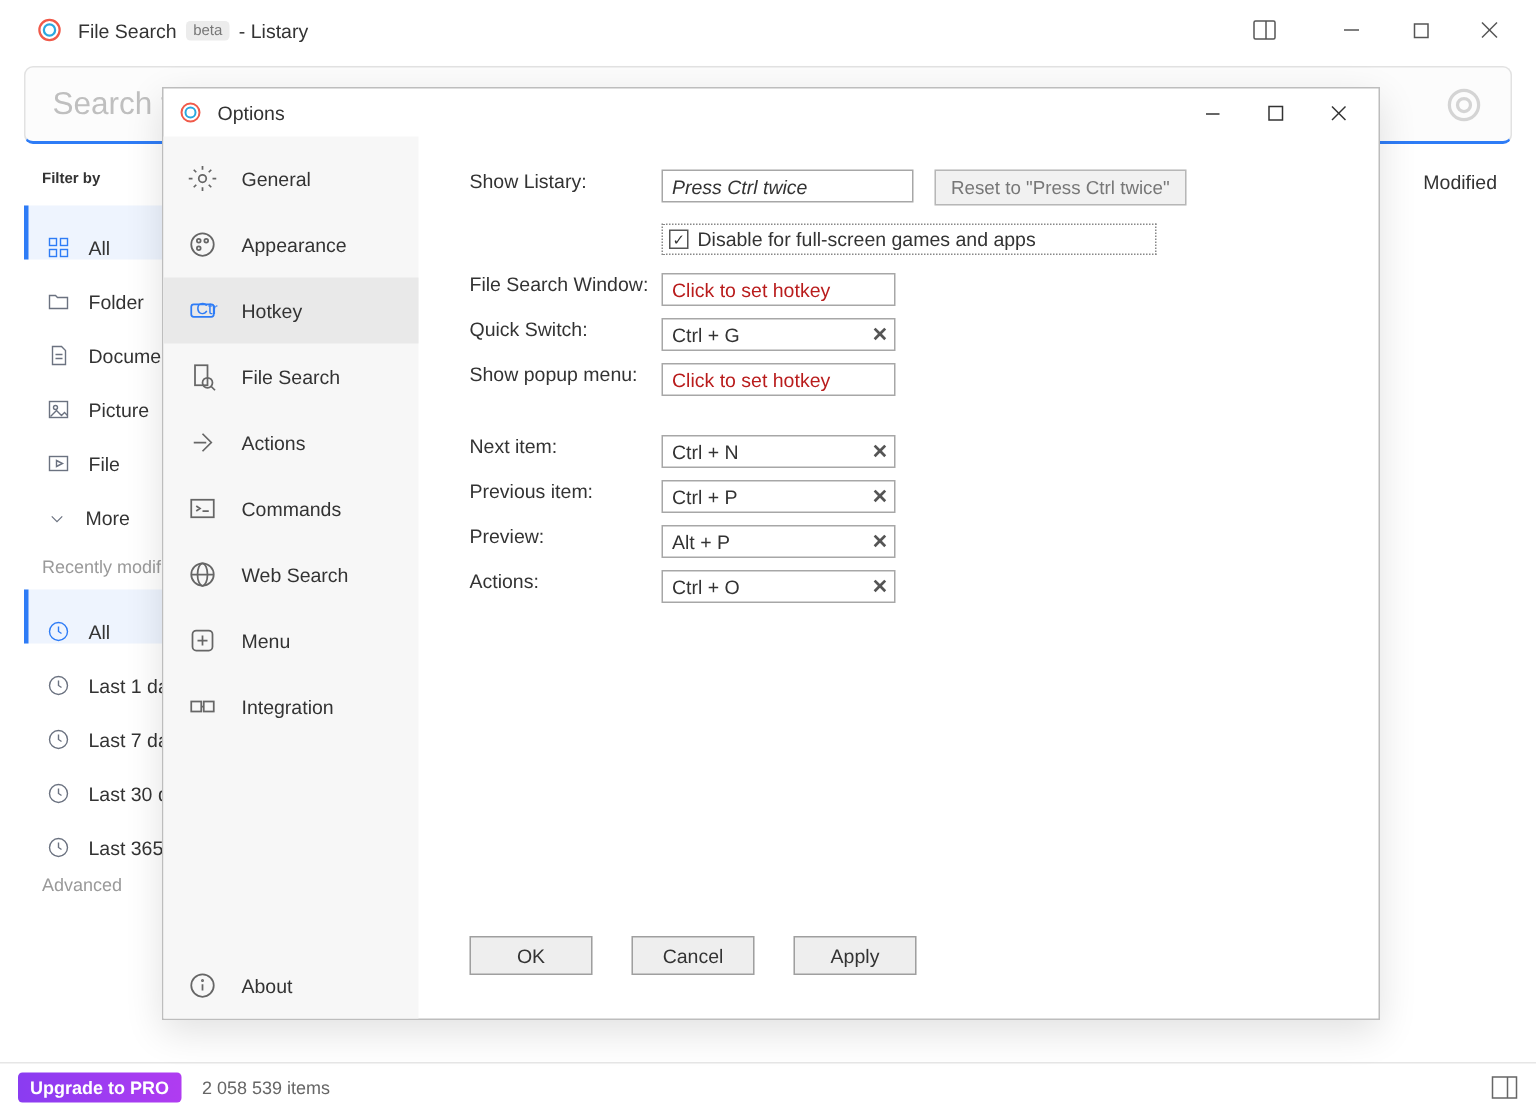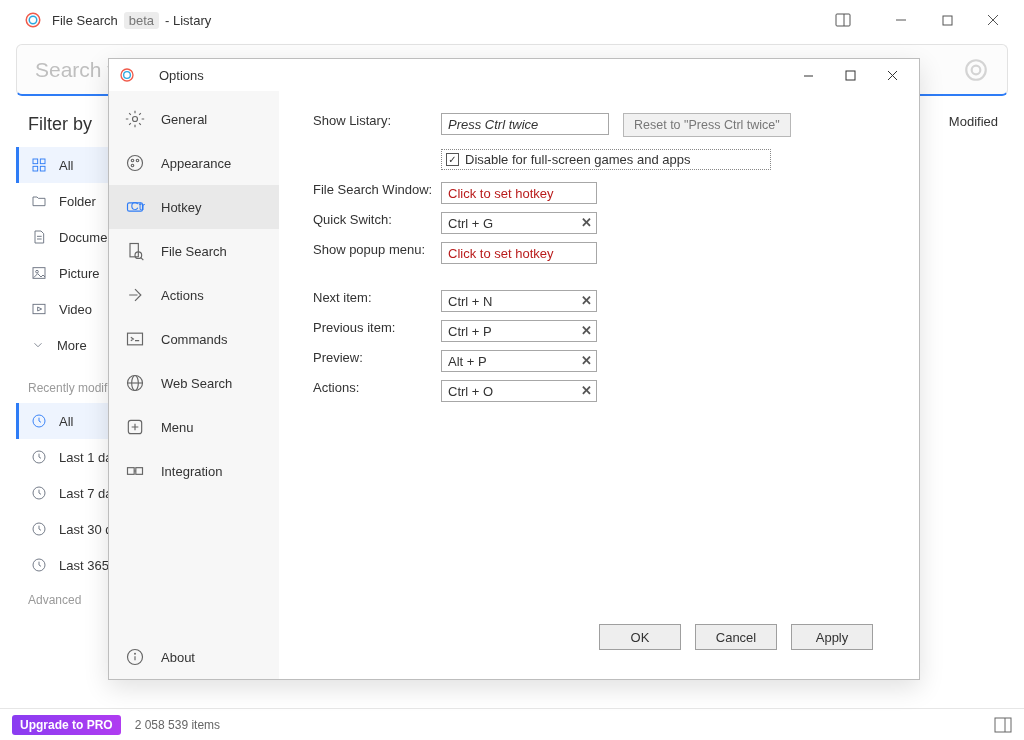--- a/index.html
+++ b/index.html
@@ -2,67 +2,67 @@
 <html><head>
 <meta charset="utf-8">
 <style>
 *{box-sizing:border-box;margin:0;padding:0;font-family:"Segoe UI",Tahoma,sans-serif;font-size:13px;color:#333}
 body{background:#fff;width:1024px;height:740px;overflow:hidden;position:relative}
 
 .main-win{width:1024px;height:740px;display:flex;flex-direction:column}
 .titlebar{height:40px;display:flex;align-items:center;padding:0 8px}
 .titlebar .app-logo{width:18px;height:18px;margin:0 10px 0 16px}
 .titlebar .title{font-size:13px;display:flex;align-items:center;gap:6px}
-.beta-tag{background:#ececec;color:#777;font-size:13px;padding:1px 5px;border-radius:3px}
+.beta-tag{background:#ececec;color:#777;font-size:10px;padding:1px 5px;border-radius:3px}
 .win-controls{margin-left:auto;display:flex}
 .win-btn{width:46px;height:32px;display:flex;align-items:center;justify-content:center;cursor:pointer}
 .win-btn svg{stroke:#555;fill:none;stroke-width:1}
 .split-icon{margin-right:12px}
 .searchbar{margin:4px 16px 0 16px;height:52px;border:1px solid #e2e2e2;border-radius:6px;display:flex;align-items:center;padding:0 18px;background:#fcfcfc;border-bottom:2px solid #2e7cf6}
 .searchbar .placeholder{color:#bfbfbf;font-size:21px}
 .searchbar .search-logo{margin-left:auto;opacity:.4}
 .body-area{flex:1;display:flex;margin:10px 16px 0 16px;overflow:hidden}
 .sidebar{width:160px;flex:none}
-.sidebar h3{font-size:18px;font-weight:400;margin:8px 0 12px 12px}
-.side-item{display:flex;align-items:center;gap:12px;height:36px;padding-left:12px;color:#444;cursor:pointer;border-left:3px solid transparent}
+.sidebar h3{font-size:10px;font-weight:700;margin:8px 0 12px 12px}
+.side-item{display:flex;align-items:flex-end;gap:12px;height:36px;padding-left:12px;color:#444;cursor:pointer;border-left:3px solid transparent}
 .side-item.active{color:#2e7cf6;background:#eef4fe;border-left:3px solid #2e7cf6}
 .side-item svg{stroke:#6b7280;fill:none;stroke-width:1.4}
 .side-item.active svg{stroke:#2e7cf6}
 .side-sub{color:#9a9a9a;font-size:12px;margin:18px 0 8px 12px}
 .results-header{flex:1;display:flex;padding:8px 10px 0 0;color:#888;font-size:13px}
 .results-header span:last-child{margin-left:auto}
 .statusbar{height:32px;border-top:1px solid #e6e6e6;display:flex;align-items:center;padding:0 12px;gap:14px}
 .upgrade{background:linear-gradient(90deg,#8a3cf1,#b03cf1);color:#fff;font-size:12px;padding:3px 8px;border-radius:3px;font-weight:700}
 .statusbar .count{color:#666;font-size:12px}
 .panel-toggle{margin-left:auto}
 
 .dialog{position:absolute;left:108px;top:58px;width:812px;height:622px;background:#fff;border:1px solid #bdbdbd;box-shadow:0 8px 24px rgba(0,0,0,.12);display:flex;flex-direction:column}
 .dlg-title{height:32px;display:flex;align-items:center;padding:0 6px 0 10px}
-.dlg-title .t{font-size:13px;margin-left:24px}
+.dlg-title .t{font-size:13px;margin-left:10px}
 .dlg-controls{margin-left:auto;display:flex}
 .dlg-btn{width:42px;height:28px;display:flex;align-items:center;justify-content:center;cursor:pointer}
 .dlg-body{flex:1;display:flex}
 .dlg-nav{width:170px;background:#f7f7f7;display:flex;flex-direction:column;padding-top:6px}
 .nav-item{display:flex;align-items:center;gap:16px;height:44px;padding-left:16px;color:#555;cursor:pointer}
 .nav-item.sel{background:#e9e9e9;color:#2e7cf6}
 .nav-item svg{stroke:#666;fill:none;stroke-width:1.4;width:20px;height:20px}
 .nav-item.sel svg{stroke:#2e7cf6}
 .nav-spacer{flex:1}
 .dlg-content{flex:1;padding:22px 26px 16px 34px;display:flex;flex-direction:column}
 .form-row{display:flex;align-items:flex-start;height:30px}
 .form-label{width:128px;color:#333}
 .hk-input{width:156px;height:22px;border:1px solid #a7a7a7;padding:0 6px;display:flex;align-items:center;position:relative;font-size:12.5px}
 .hk-input.wide{width:168px;font-style:italic}
 .hk-input .ph{color:#b91c1c;}
 .hk-input .x{position:absolute;right:4px;top:2px;color:#555;font-weight:bold;cursor:pointer}
 .reset-btn{margin-left:14px;height:24px;padding:0 10px;border:1px solid #b7b7b7;background:#f1f1f1;color:#777;font-size:12.5px;cursor:default}
 .chk-row{display:flex;align-items:center;margin:6px 0 12px 128px;gap:6px;border:1px dotted #888;padding:2px 4px;width:330px}
 .chk{width:13px;height:13px;border:1px solid #555;display:flex;align-items:center;justify-content:center;font-size:10px}
 .gap{height:18px}
-.dlg-footer{height:52px;display:flex;align-items:center;justify-content:flex-end;gap:14px;padding-right:20px}
+.dlg-footer{height:52px;display:flex;align-items:center;justify-content:flex-start;gap:26px;padding-right:20px}
 .ftr-btn{width:82px;height:26px;border:1px solid #9f9f9f;background:#eee;cursor:pointer;font-size:13px}
 
 .logo-ring{width:16px;height:16px}
 </style>
 </head>
 <body>
 
 <div class="main-win">
   <div class="titlebar">
     <svg class="app-logo logo-ring" viewBox="0 0 24 24">
@@ -140,21 +140,21 @@
             <circle cx="9" cy="10" r="2"></circle>
             <path d="M4 19l6-6 5 5 3-3 3 3"></path>
           </svg>
           <span>Picture</span>
         </div>
       <div class="side-item">
           <svg width="16" height="16" viewBox="0 0 24 24">
             <rect x="3" y="5" width="18" height="14"></rect>
             <path d="M10 9l6 3-6 3z"></path>
           </svg>
-          <span>Video</span>
+          <span>File</span>
         </div>
       <div class="side-item">
           <svg width="14" height="14" viewBox="0 0 24 24">
             <path d="M6 9l6 6 6-6"></path>
           </svg>
           <span>More</span>
         </div>
 
       <div class="side-sub">Recently modified</div>
       <div class="side-item active">

